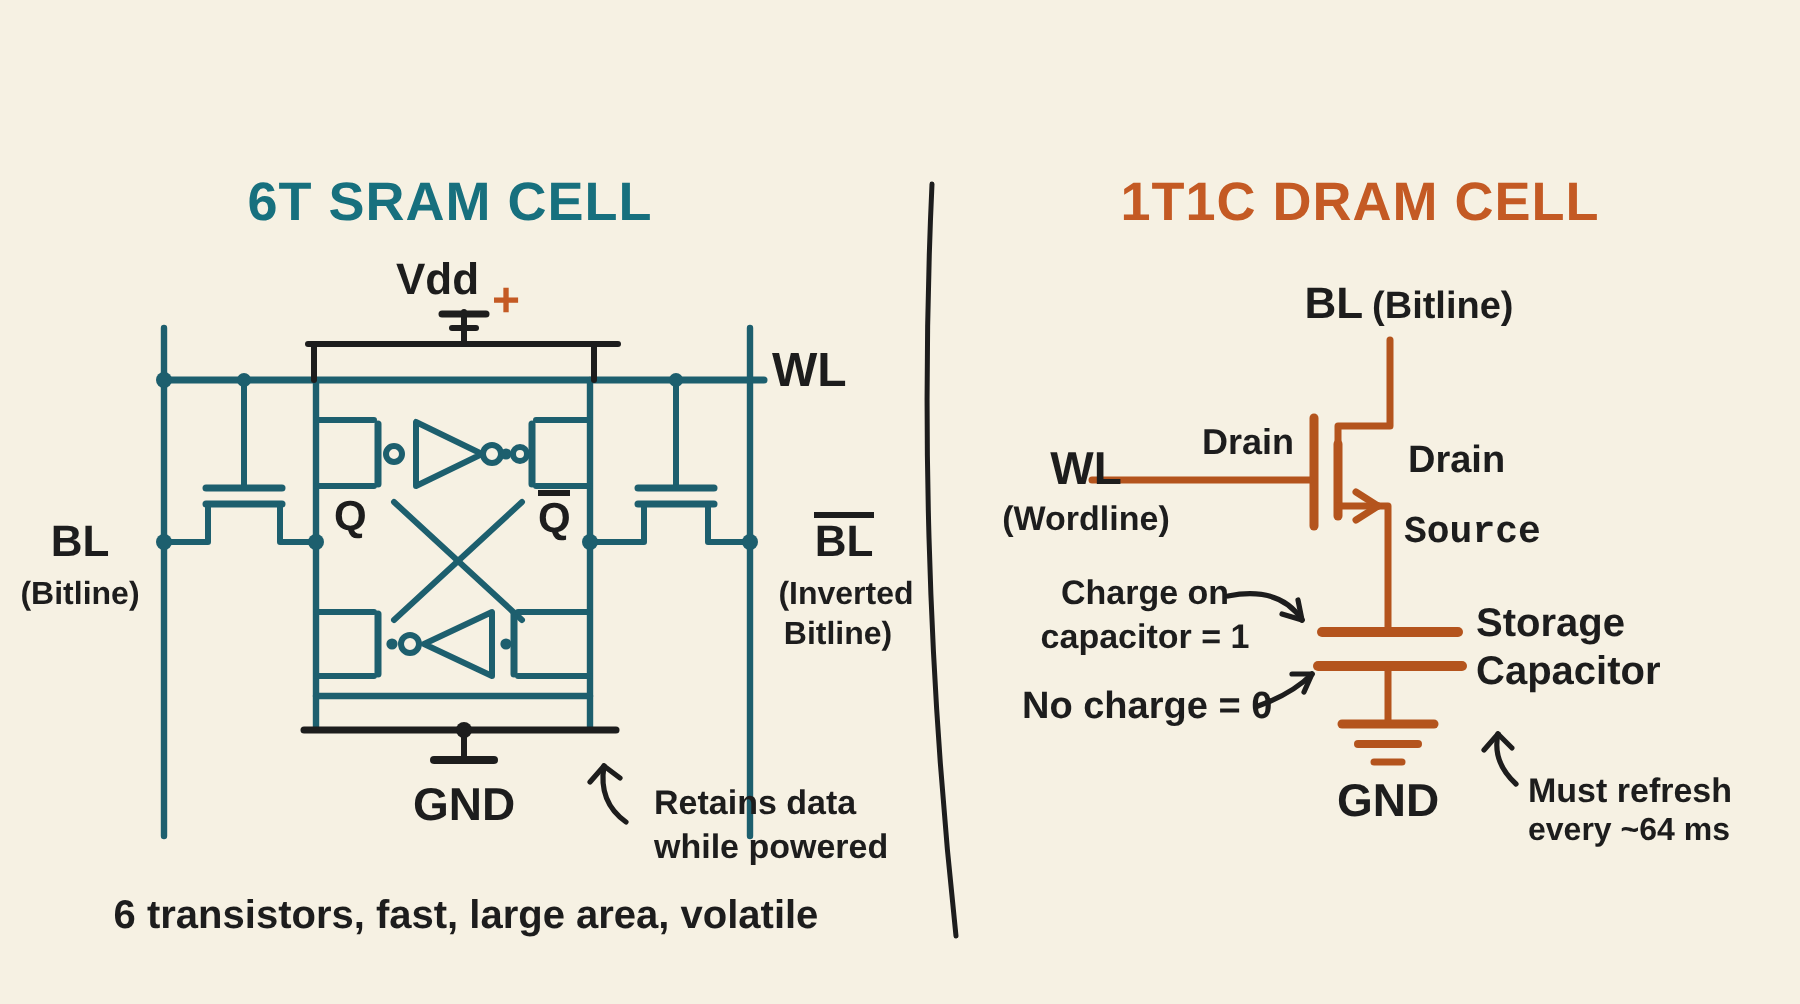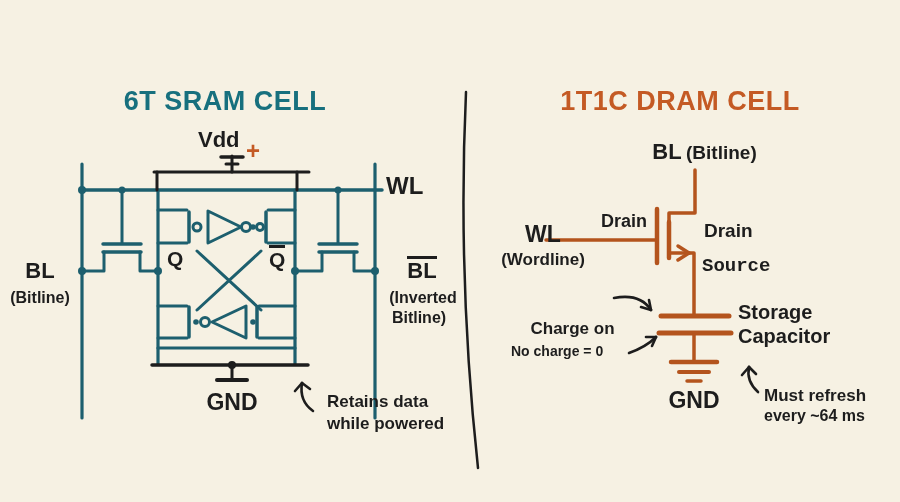--- a/index.html
+++ b/index.html
@@ -154,33 +154,35 @@
   <div class="lbl ctr" style="left:378px;top:309px;width:82px;font-size:16px;">Bitline)</div>
 
   <div class="lbl" style="left:167px;top:247px;font-size:21px;">Q</div>
   <div class="lbl" style="left:269px;top:245px;font-size:21px;"><span class="ovl">Q</span></div>
 
   <div class="lbl ctr" style="left:202px;top:389px;width:60px;font-size:23px;">GND</div>
 
   <div class="lbl" style="left:327px;top:414px;font-size:17px;">while powered</div>
   <div class="lbl" style="left:327px;top:392px;font-size:17px;">Retains data</div>
 
+  <div class="lbl ctr" style="left:28px;top:447px;width:410px;font-size:20px;">6 transistors, fast, large area, volatile</div>
 
   <div class="lbl ctr" style="left:612px;top:139px;width:185px;">
     <span style="font-size:22px;">BL</span>
     <span style="font-size:19px;">(Bitline)</span>
   </div>
   <div class="lbl" style="left:601px;top:211px;font-size:18px;">Drain</div>
   <div class="lbl" style="left:704px;top:220px;font-size:19px;">Drain</div>
   <div class="lbl ctr" style="left:482px;top:221px;width:122px;font-size:23px;">WL</div>
   <div class="lbl ctr" style="left:482px;top:250px;width:122px;font-size:17px;">(Wordline)</div>
   <div class="lbl" style="left:702px;top:256px;font-size:19px;font-family:Liberation Mono, monospace;">Source</div>
 
-  <div class="lbl ctr" style="left:505px;top:287px;width:135px;font-size:17px;margin-top:32px;">Charge on</div>
-  <div class="lbl" style="left:511px;top:343px;font-size:14px;text-align:center;">No charge = 0</div>
+  <div class="lbl ctr" style="left:505px;top:287px;width:135px;font-size:17px;">Charge on</div>
+  <div class="lbl ctr" style="left:505px;top:309px;width:135px;font-size:17px;">capacitor = 1</div>
+  <div class="lbl" style="left:511px;top:343px;font-size:19px;text-align:center;">No charge = 0</div>
 
   <div class="lbl" style="left:738px;top:301px;font-size:20px;">Storage</div>
   <div class="lbl" style="left:738px;top:325px;font-size:20px;">Capacitor</div>
 
   <div class="lbl ctr" style="left:664px;top:387px;width:60px;font-size:23px;">GND</div>
 
   <div class="lbl" style="left:764px;top:386px;font-size:17px;">Must refresh</div>
   <div class="lbl" style="left:764px;top:407px;font-size:16px;">every ~64 ms</div>
 
 

